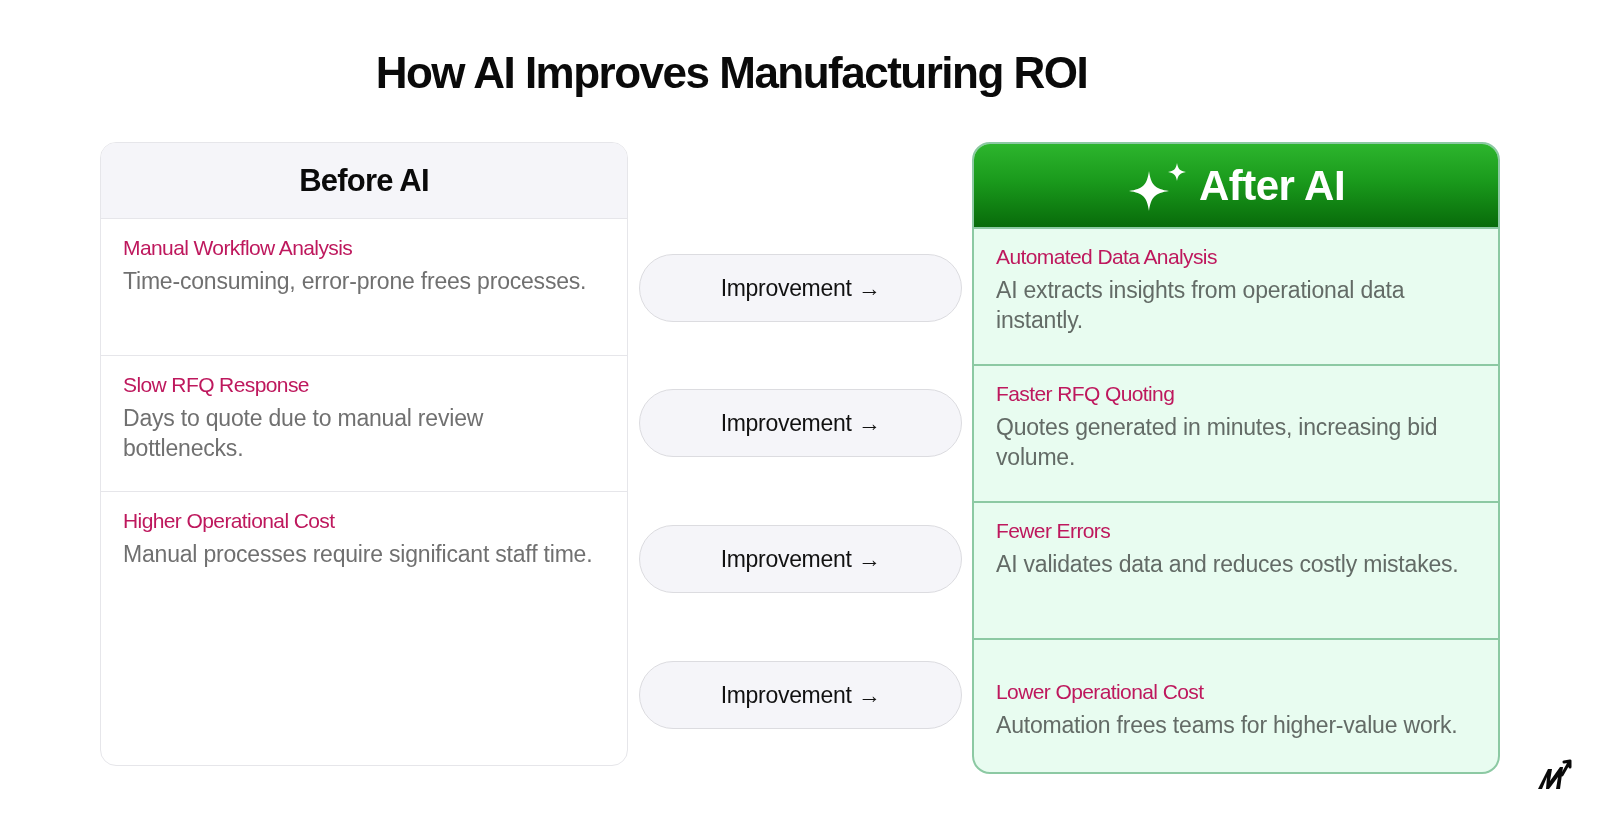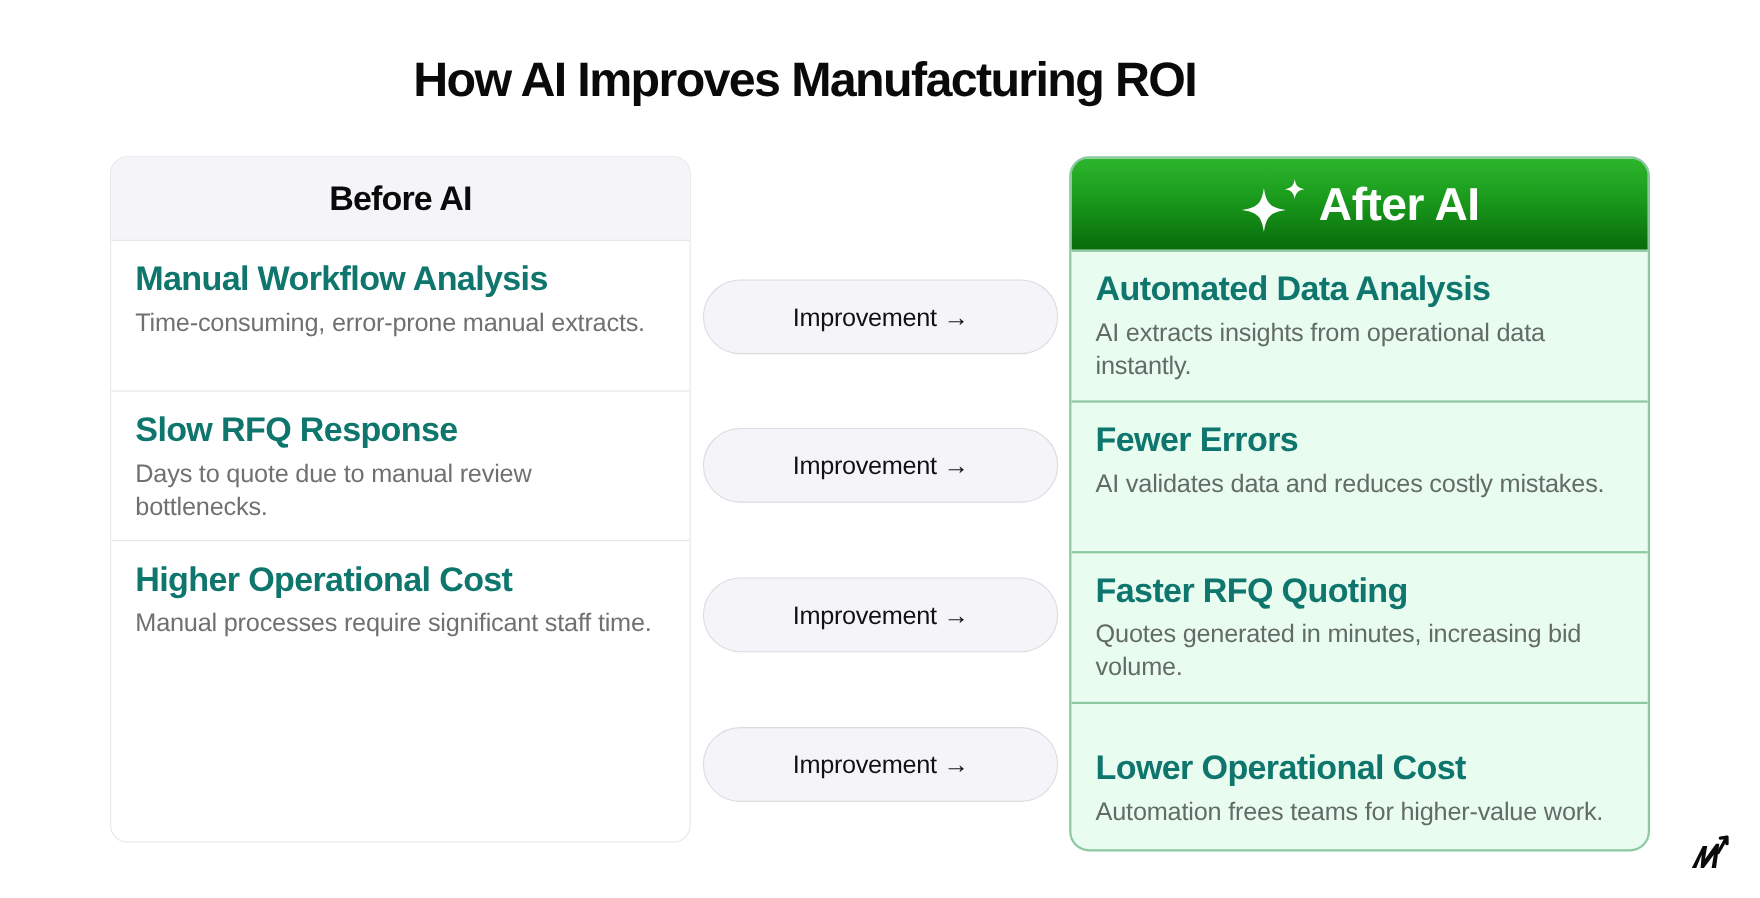--- a/index.html
+++ b/index.html
@@ -46,21 +46,21 @@
       font-size: 42px; font-weight: 700; color: #ffffff; letter-spacing: -0.5px;
     }
     .after-header .sparkle { width: 64px; height: 52px; margin-right: 8px; margin-top: 2px; }
     .after .row {
       height: 137px; border-bottom: 2px solid #8cc9a3;
       padding: 15px 22px 10px 22px;
     }
     .after .row:last-child { border-bottom: none; margin-top: 24px; }
 
     .row-title {
-      font-size: 31px; font-weight: 700; color: #0f766e;
+      font-size: 21px; font-weight: 400; color: #be185d;
       letter-spacing: -0.6px; line-height: 1.2;
     }
     .row-desc {
       margin-top: 6px; font-size: 23px; color: #707070;
       line-height: 30px; letter-spacing: -0.2px;
     }
     .after .row-desc { color: #636b66; }
 
     
     .pill {
@@ -75,21 +75,21 @@
 </head>
 <body>
 
 <div class="page">
   <h1 class="title">How AI Improves Manufacturing ROI</h1>
 
   <div class="before">
     <div class="before-header">Before AI</div>
     <div class="row">
       <div class="row-title">Manual Workflow Analysis</div>
-      <div class="row-desc">Time-consuming, error-prone manual extracts.</div>
+      <div class="row-desc">Time-consuming, error-prone frees processes.</div>
     </div>
     <div class="row">
       <div class="row-title">Slow RFQ Response</div>
       <div class="row-desc">Days to quote due to manual review bottlenecks.</div>
     </div>
     <div class="row">
       <div class="row-title">Higher Operational Cost</div>
       <div class="row-desc">Manual processes require significant staff time.</div>
     </div>
   </div>
@@ -105,26 +105,26 @@
         <path d="M22 10 C24 24, 28 28, 42 30 C28 32, 24 36, 22 50 C20 36, 16 32, 2 30 C16 28, 20 24, 22 10 Z" fill="#ffffff"></path>
         <path d="M50 2 C51 8, 53 10, 59 11 C53 12, 51 14, 50 20 C49 14, 47 12, 41 11 C47 10, 49 8, 50 2 Z" fill="#ffffff"></path>
       </svg>
       <span>After AI</span>
     </div>
     <div class="row">
       <div class="row-title">Automated Data Analysis</div>
       <div class="row-desc">AI extracts insights from operational data instantly.</div>
     </div>
     <div class="row">
+      <div class="row-title">Faster RFQ Quoting</div>
+      <div class="row-desc">Quotes generated in minutes, increasing bid volume.</div>
+    </div>
+    <div class="row">
       <div class="row-title">Fewer Errors</div>
       <div class="row-desc">AI validates data and reduces costly mistakes.</div>
-    </div>
-    <div class="row">
-      <div class="row-title">Faster RFQ Quoting</div>
-      <div class="row-desc">Quotes generated in minutes, increasing bid volume.</div>
     </div>
     <div class="row">
       <div class="row-title">Lower Operational Cost</div>
       <div class="row-desc">Automation frees teams for higher-value work.</div>
     </div>
   </div>
 
   <svg class="logo" viewBox="0 0 38 36">
     <path d="M2 34 L12 14 L16 14 L14 26 L24 12 L27 12 L24 34 L20 34 L22 22 L13 34 L10 34 L11 22 L6 34 Z" fill="#0a0a0a"></path>
     <path d="M26 20 L34 6 M34 6 L28 7 M34 6 L34 12" stroke="#0a0a0a" stroke-width="3" fill="none" stroke-linecap="round"></path>

